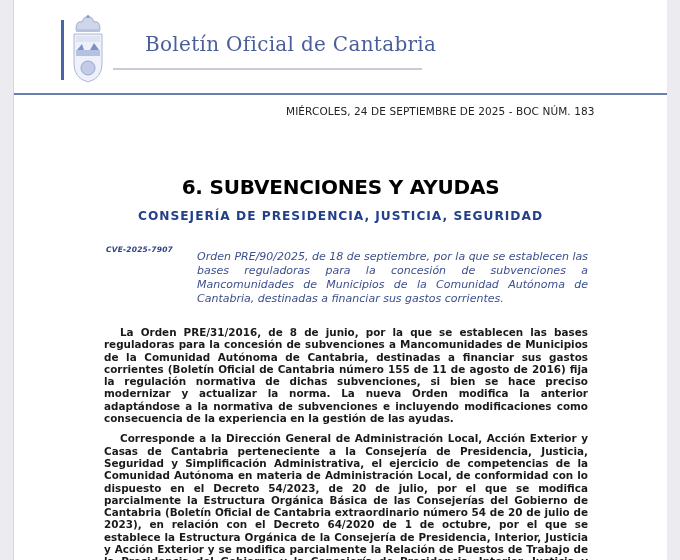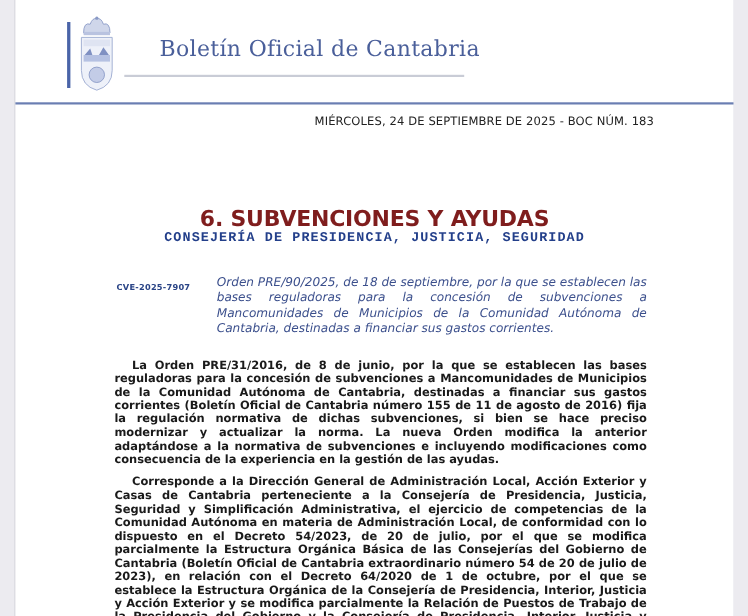--- a/index.html
+++ b/index.html
@@ -34,34 +34,33 @@
   }
   .header-rule {
     position:absolute; left:0; top:93px; width:653px; height:2px;
     background:#6a7eb2;
   }
   .date-line {
     position:absolute; left:272px; top:105px;
     font-size:10.5px; color:#222; white-space:nowrap; letter-spacing:0.1px;
   }
   .section-title {
-    position:absolute; left:0; width:653px; top:186px; text-align:center;
+    position:absolute; left:0; width:653px; top:175px; text-align:center;
     font-family:"DejaVu Sans", sans-serif;
-    font-weight:bold; font-size:20px; color:#7f1d1d;
+    font-weight:bold; font-size:20px; color:#000000;
     letter-spacing:-0.2px;
   }
   .ministry {
     position:absolute; left:0; width:653px; top:209px; text-align:center;
     font-weight:bold; font-size:12.2px; line-height:15px; color:#233f8a;
     letter-spacing:1px;
-    font-family:Liberation Mono, monospace;
   }
   .cve {
-    position:absolute; left:92px; top:257px;
-    font-size:7.5px; font-weight:bold; color:#2a4486; letter-spacing:0.2px;
+    position:absolute; left:92px; top:245px;
+    font-size:7.5px; font-weight:bold; color:#2a4486; letter-spacing:0.2px;font-style:italic;
   }
   .summary {
     position:absolute; left:183px; top:250px; width:391px;
     font-style:italic; font-size:11px; line-height:14px; color:#3b4f8c;
     text-align:justify;
   }
   .body {
     position:absolute; left:90px; top:326px; width:484px;
     font-size:10.4px; line-height:12.3px; color:#1a1a1a;
     text-align:justify;

